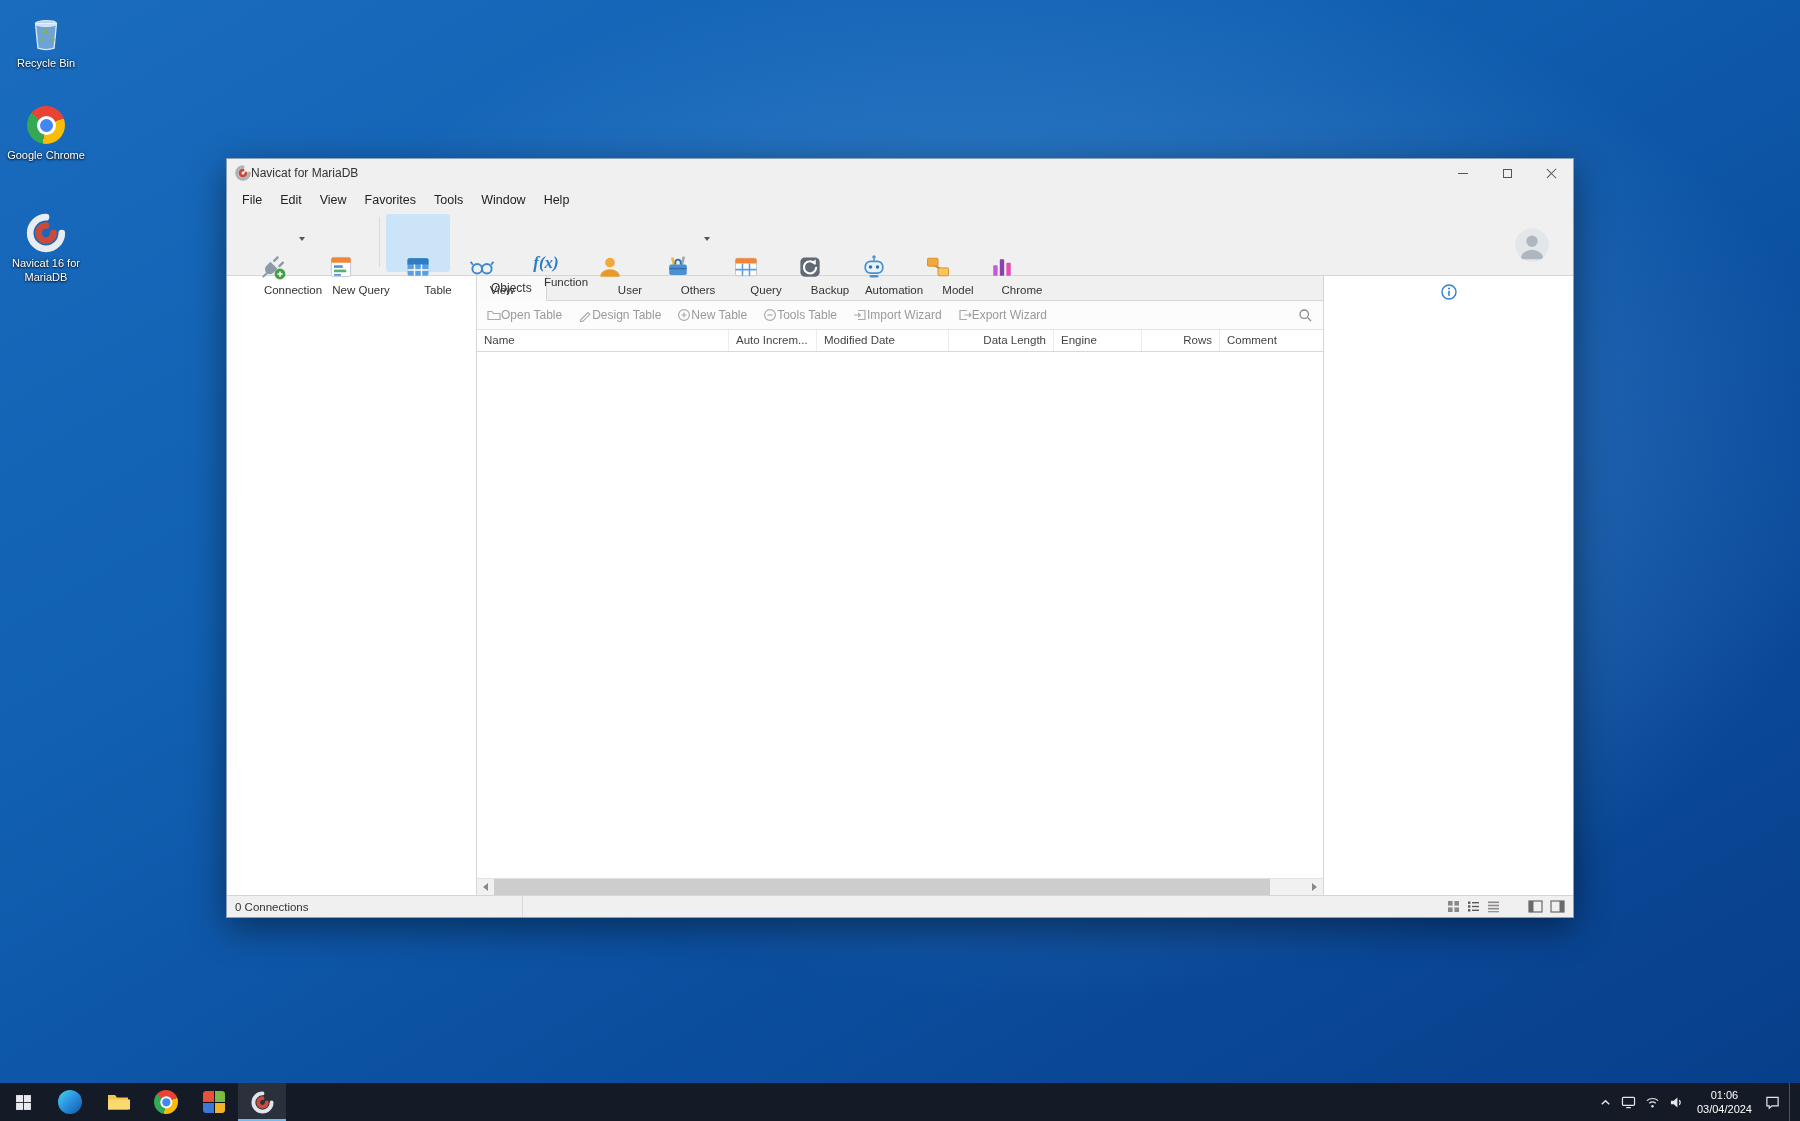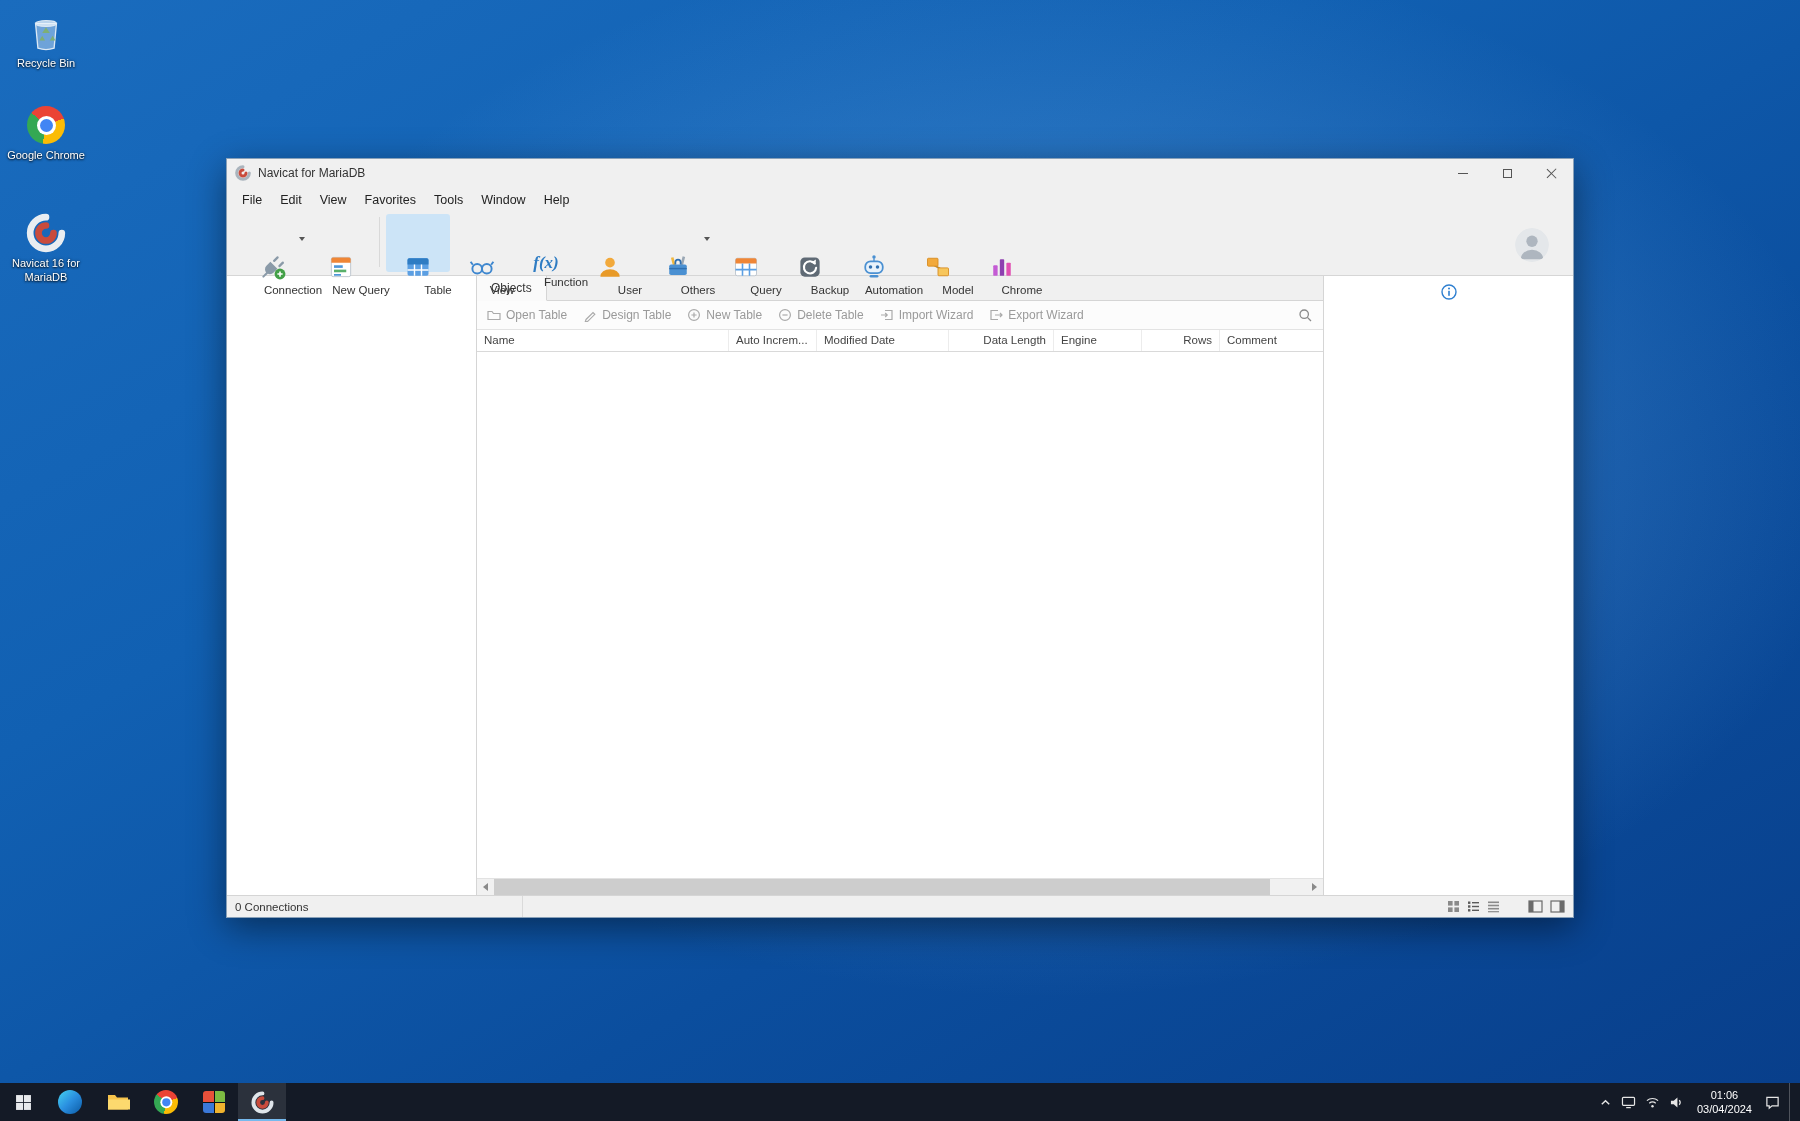--- a/index.html
+++ b/index.html
@@ -24,21 +24,21 @@
   .chrome-blue { width:13px; height:13px; border-radius:50%; background:#4285f4; }
 
   
   .win {
     position:absolute; left:226px; top:158px; width:1348px; height:760px;
     background:#f0f0f0; border:1px solid #88a0b8;
     box-shadow:0 10px 34px rgba(0,0,0,.45);
     display:flex; flex-direction:column;
   }
   .titlebar { height:28px; display:flex; align-items:center; padding-left:8px; flex:none; }
-  .title-text { font-size:12px; color:#333; margin-left:7px; }
+  .title-text { font-size:12px; color:#333; }
   .win-controls { margin-left:auto; display:flex; height:100%; }
   .win-btn { width:44px; height:100%; display:flex; align-items:center; justify-content:center; }
   .min-glyph { width:10px; height:1px; background:#555; }
   .max-glyph { width:9px; height:9px; border:1px solid #555; }
   .close-glyph { position:relative; width:11px; height:11px; }
   .close-glyph:before, .close-glyph:after { content:""; position:absolute; left:5px; top:-1px; width:1.4px; height:13px; background:#555; }
   .close-glyph:before { transform:rotate(45deg); }
   .close-glyph:after { transform:rotate(-45deg); }
 
   .menubar { height:25px; display:flex; align-items:center; padding-left:6px; flex:none; }
@@ -59,21 +59,21 @@
 
   .content-row { flex:1; display:flex; min-height:0; }
   .sidebar { width:250px; background:#fff; border-right:1px solid #d5d5d5; flex:none; }
   .main { flex:1; display:flex; flex-direction:column; min-width:0; background:#0ea5e9; }
 
   .tabbar { height:25px; background:#f0f0f0; border-bottom:1px solid #d5d5d5; display:flex; align-items:stretch; flex:none; }
   .tab { min-width:66px; display:flex; align-items:center; justify-content:center; font-size:12px; color:#333;
     background:#fafafa; border-right:1px solid #d5d5d5; margin-bottom:-1px; border-bottom:1px solid #fafafa; padding:0 14px; }
 
   .obj-toolbar { height:29px; background:#fcfcfc; border-bottom:1px solid #e3e3e3; display:flex; align-items:center; padding:0 10px; gap:16px; flex:none; }
-  .obj-btn { display:flex; align-items:center; gap:5px; font-size:12px; color:#9a9a9a; white-space:nowrap; }
+  .obj-btn { display:flex; align-items:center; font-size:12px; color:#9a9a9a; white-space:nowrap; }
   .obj-btn svg { width:14px; height:14px; }
   .obj-search { margin-left:auto; display:flex; align-items:center; }
   .obj-search svg { width:15px; height:15px; }
 
   .grid-header { height:22px; display:flex; font-size:11.5px; color:#444; border-bottom:1px solid #d9d9d9; background:#fff; flex:none; }
   .gh-col { padding:4px 7px; border-right:1px solid #ececec; white-space:nowrap; overflow:hidden; flex:none; }
   .gh-col.right { text-align:right; }
   .gh-col.flex { flex:1; border-right:none; }
 
   .grid-body { flex:1; background:#fff; }
@@ -362,21 +362,21 @@
                 <circle cx="7" cy="7" r="5.4"></circle>
                 <path d="M7 4.4 v5.2 M4.4 7 h5.2"></path>
               </svg>
             <span>New Table</span>
           </span>
           <span class="obj-btn">
             <svg viewBox="0 0 14 14" fill="none" stroke="#aaaaaa" stroke-width="1.2">
                 <circle cx="7" cy="7" r="5.4"></circle>
                 <path d="M4.4 7 h5.2"></path>
               </svg>
-            <span>Delete Table</span>
+            <span>Tools Table</span>
           </span>
           <span class="obj-btn">
             <svg viewBox="0 0 14 14" fill="none" stroke="#aaaaaa" stroke-width="1.2">
                 <path d="M5 2.5 h7 v9 H5"></path>
                 <path d="M1 7 h6 M5.2 5 l2 2 -2 2"></path>
               </svg>
             <span>Import Wizard</span>
           </span>
           <span class="obj-btn">
             <svg viewBox="0 0 14 14" fill="none" stroke="#aaaaaa" stroke-width="1.2">

